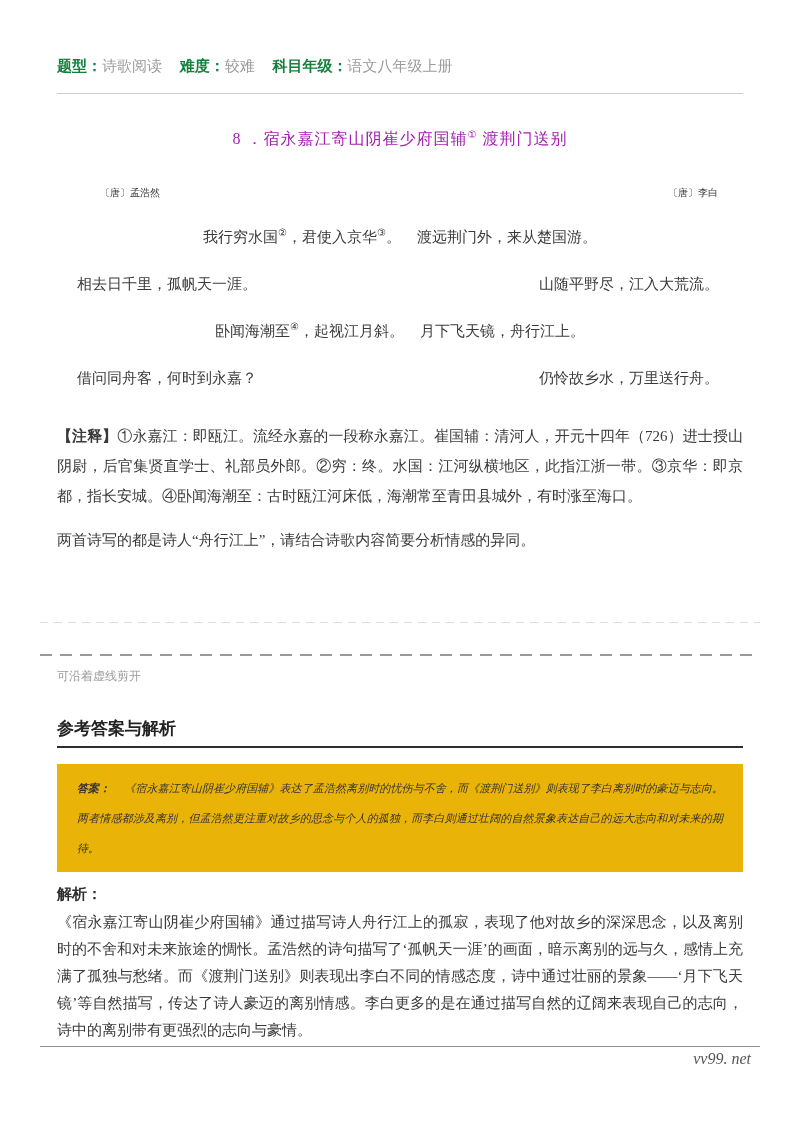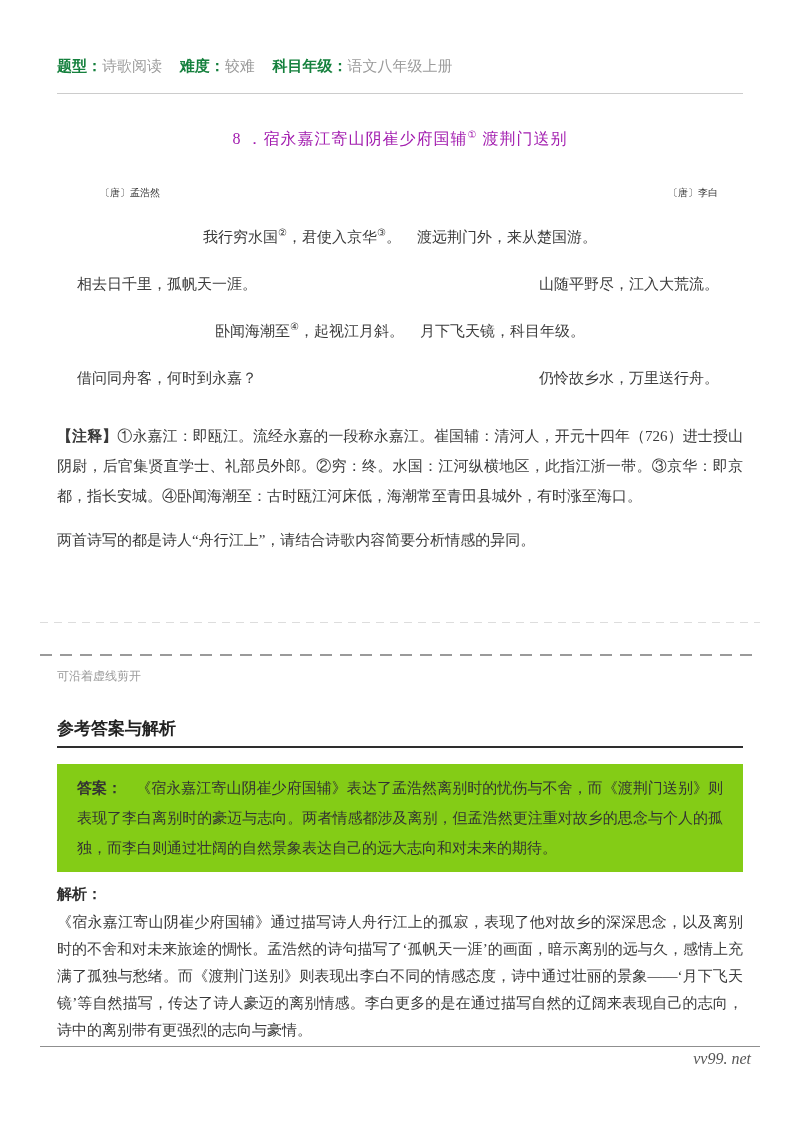--- a/index.html
+++ b/index.html
@@ -38,22 +38,22 @@
   .dash.light { margin-top: 67px; height: 1px;
     background: repeating-linear-gradient(to right, #dddddd 0 8px, transparent 8px 14px); }
   .dash.dark { margin-top: 31px; height: 2px;
     background: repeating-linear-gradient(to right, #9a9a9a 0 12px, transparent 12px 20px); }
   .cut-caption { margin-top: 11px; text-align: left; font-size: 12px; line-height: 18px; color: #9a9a9a; }
 
   
   .section-heading { margin: 33px 0 0 0; font-family: "Liberation Sans", "DejaVu Sans", sans-serif;
     font-size: 17px; line-height: 22px; font-weight: 700; color: #222;
     padding-bottom: 6px; border-bottom: 2px solid #2e2e2e; }
-  .answer-box { margin-top: 16px; background: #84cc16; padding: 9px 20px 9px 20px;
-    font-size: 15px; line-height: 30px; text-align: justify; color: #333; }
+  .answer-box { margin-top: 16px; background: #eab308; padding: 9px 20px 9px 20px;
+    font-size: 11px; line-height: 30px; text-align: justify; color: #333; font-style: italic; }
   .inline-label { font-family: "Liberation Sans", "DejaVu Sans", sans-serif; font-weight: 700; margin-right: 14px; }
   .analysis-label { margin-top: 12px; font-family: "Liberation Sans", "DejaVu Sans", sans-serif;
     font-weight: 700; font-size: 15px; line-height: 20px; color: #2e2e2e; }
   .analysis { margin: 5px 0 0 0; font-size: 15px; line-height: 27px; text-align: justify; }
 
   
   .watermark { position: absolute; z-index: -1; font-family: Liberation Mono, monospace;
     font-style: italic; pointer-events: none; white-space: nowrap; }
   .wm1 { top: 552px; left: 415px; font-size: 52px; color: rgba(0,0,0,0.035); letter-spacing: 4px; }
   .wm2 { top: 988px; left: 370px; font-size: 60px; color: rgba(0,0,0,0.05); letter-spacing: 5px; }
@@ -87,21 +87,21 @@
     <div class="poem-row center">
       <span class="poem-line">我行穷水国<sup>②</sup>，君使入京华<sup>③</sup>。</span>
       <span class="poem-line">渡远荆门外，来从楚国游。</span>
     </div>
     <div class="poem-row edges">
       <span class="poem-line">相去日千里，孤帆天一涯。</span>
       <span class="poem-line">山随平野尽，江入大荒流。</span>
     </div>
     <div class="poem-row center">
       <span class="poem-line">卧闻海潮至<sup>④</sup>，起视江月斜。</span>
-      <span class="poem-line">月下飞天镜，科目年级。</span>
+      <span class="poem-line">月下飞天镜，舟行江上。</span>
     </div>
     <div class="poem-row edges">
       <span class="poem-line">借问同舟客，何时到永嘉？</span>
       <span class="poem-line">仍怜故乡水，万里送行舟。</span>
     </div>
   </div>
 
   <p class="notes"><span class="notes-label">【注释】</span><span>①永嘉江：即瓯江。流经永嘉的一段称永嘉江。崔国辅：清河人，开元十四年（726）进士授山阴尉，后官集贤直学士、礼部员外郎。②穷：终。水国：江河纵横地区，此指江浙一带。③京华：即京都，指长安城。④卧闻海潮至：古时瓯江河床低，海潮常至青田县城外，有时涨至海口。</span></p>
 
   <p class="prompt">两首诗写的都是诗人“舟行江上”，请结合诗歌内容简要分析情感的异同。</p>

